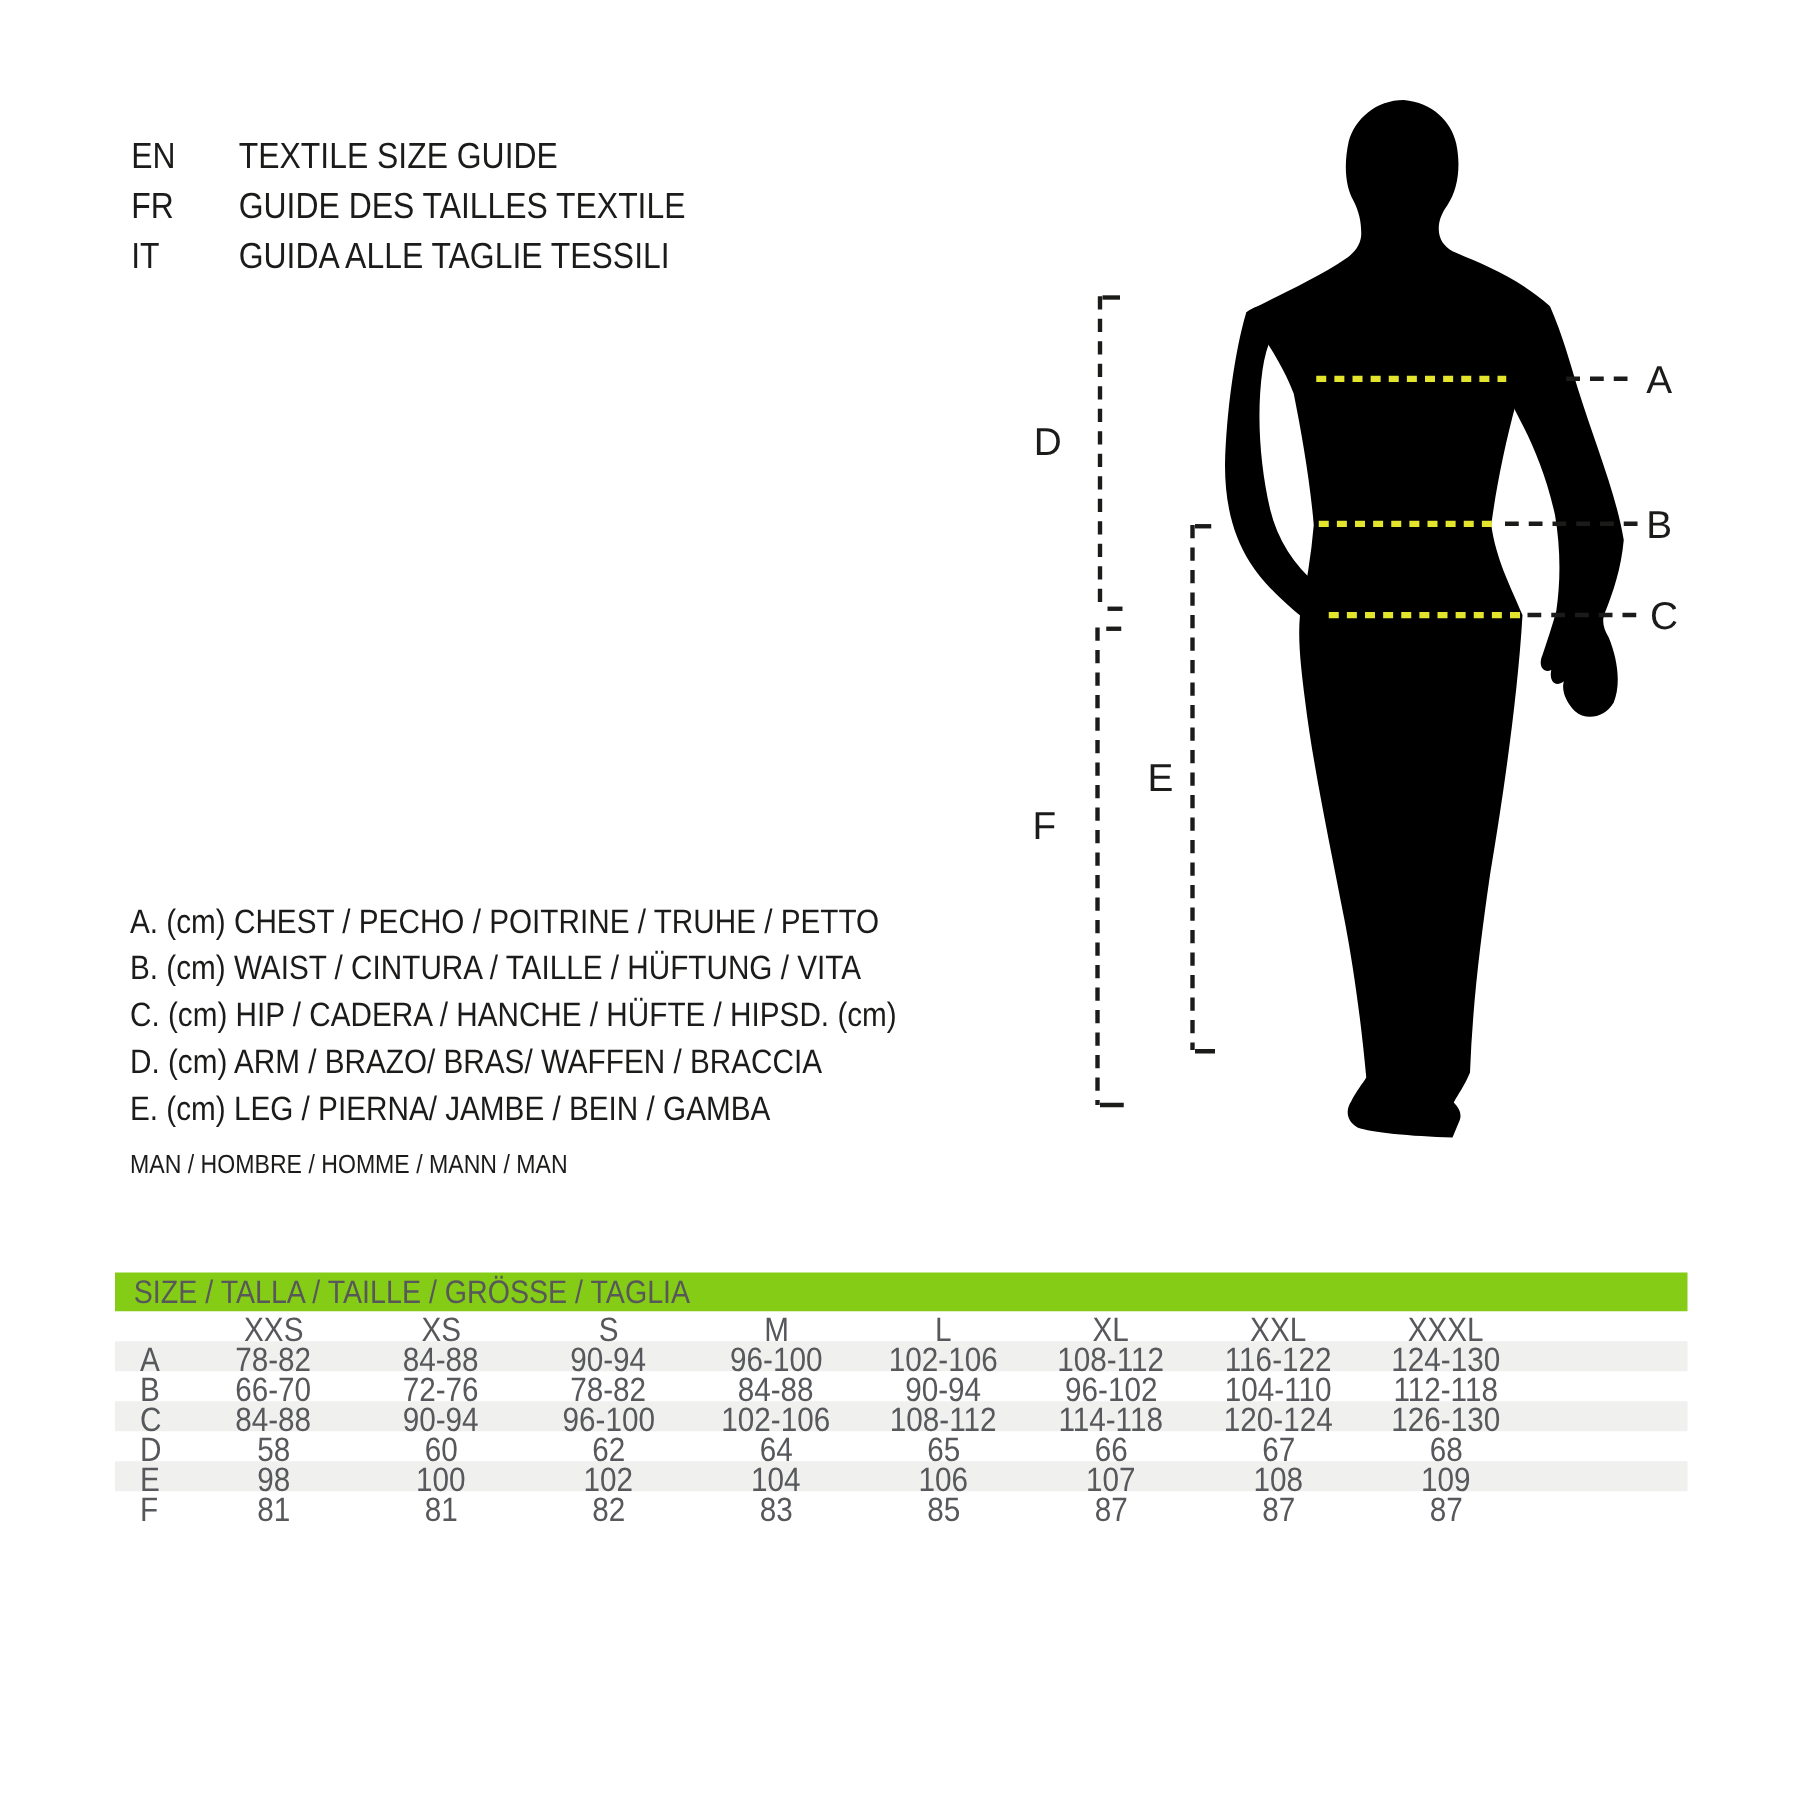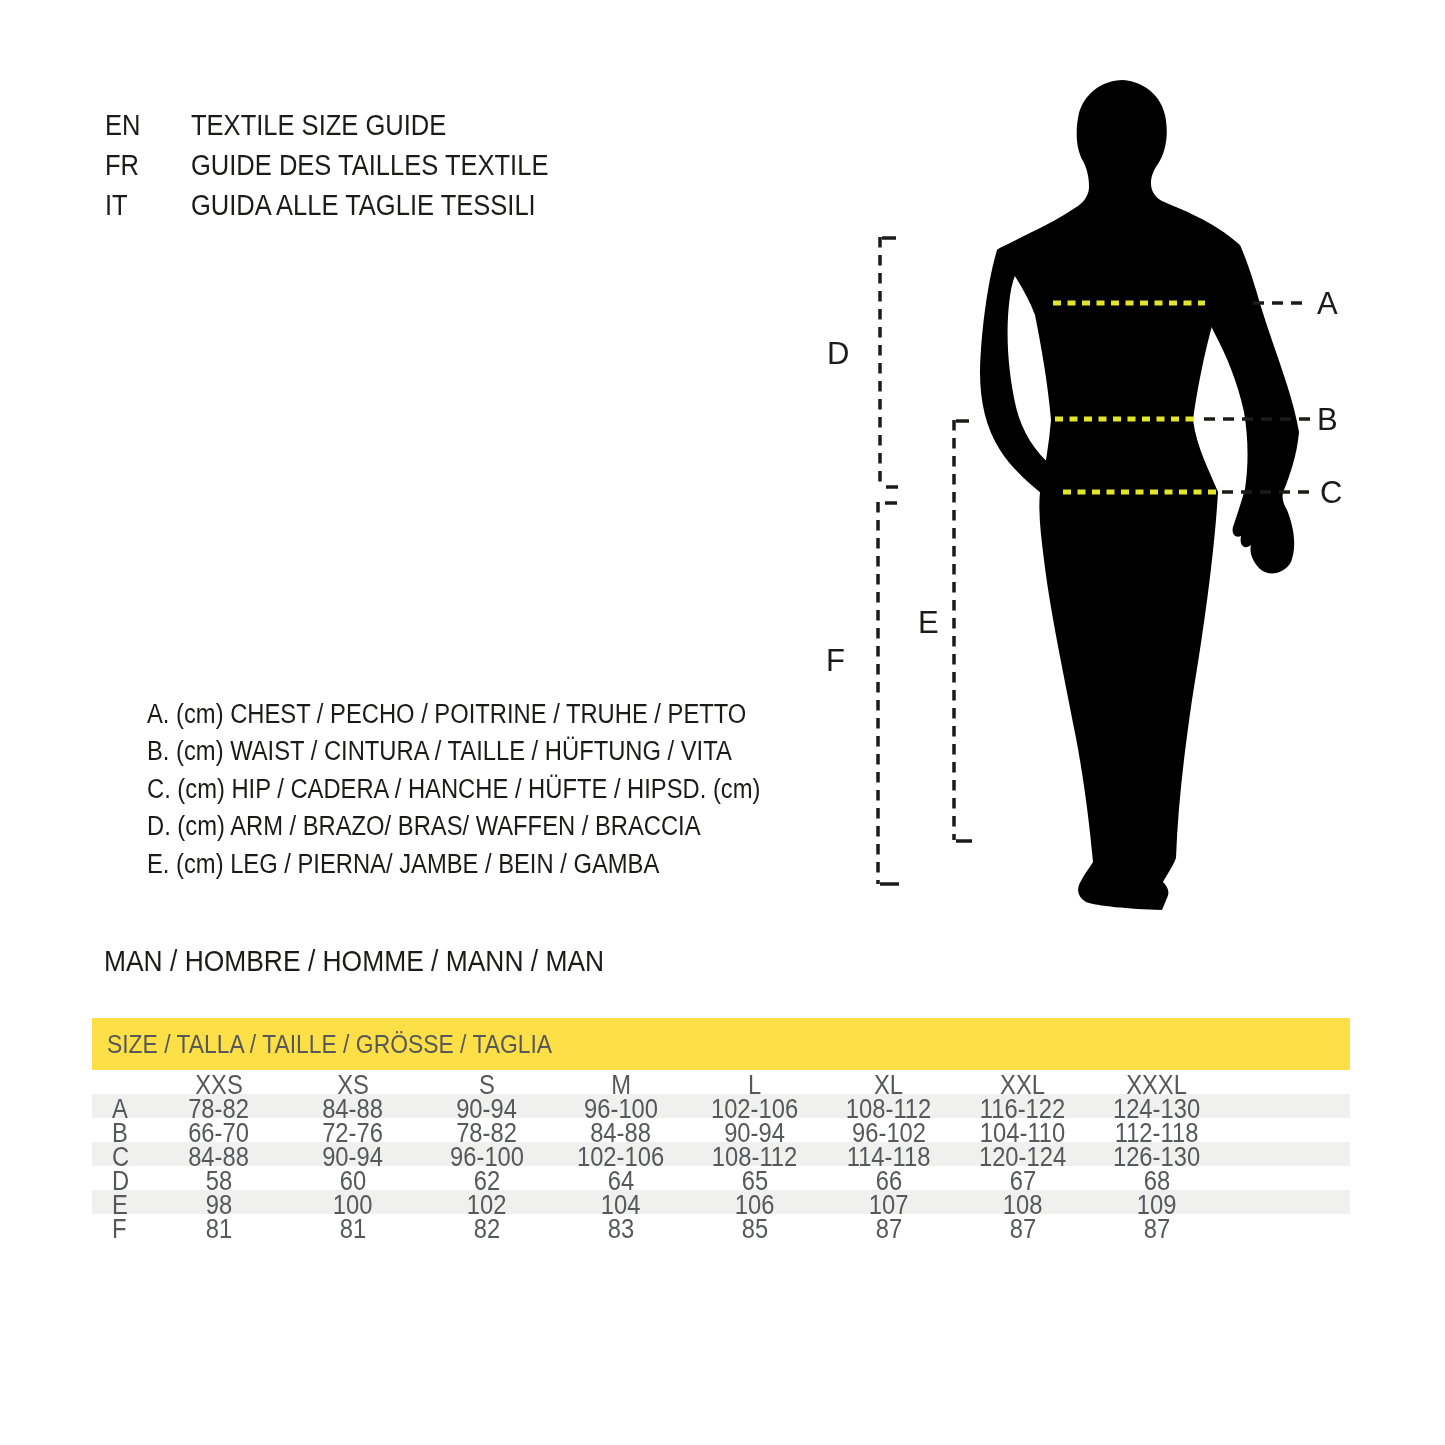--- a/index.html
+++ b/index.html
@@ -14,26 +14,26 @@
   .lang-block{position:absolute;left:105px;top:105px;}
   .lang-row{display:flex;height:40px;line-height:40px;font-size:29px;}
   .lang-code{width:86px;flex:0 0 86px;}
 
   
   .figure-wrap{position:absolute;left:800px;top:55px;width:580px;height:880px;}
   .figure-wrap svg{display:block;width:100%;height:100%;}
   .marker-letter{font-family:"Liberation Sans","DejaVu Sans",sans-serif;font-size:31px;fill:#1b1b1a;}
 
   
-  .legend-block{position:absolute;left:104px;top:696px;font-size:27px;line-height:37.4px;margin-left:43px;}
-  .gender-line{position:absolute;left:104px;top:946px;font-size:30px;line-height:30px;text-align:right;}
+  .legend-block{position:absolute;left:104px;top:719px;font-size:27px;line-height:37.4px;}
+  .gender-line{position:absolute;left:104px;top:917px;font-size:21px;line-height:30px;text-align:right;}
 
   
   .size-table{position:absolute;left:92px;top:1018px;width:1258px;font-size:27px;color:#57585b;}
-  .table-titlebar{height:52px;background:#fde047;display:flex;align-items:center;
+  .table-titlebar{height:31px;background:#84cc16;display:flex;align-items:center;
                   padding-left:15px;box-sizing:border-box;color:#58585a;font-size:26px;}
   .trow{display:grid;grid-template-columns:60px repeat(8,134px) 1fr;height:24px;align-items:center;}
   .trow.shade{background:#f0f0ef;}
   .rowlabel{padding-left:20px;}
   .cell{text-align:center;}
 </style>
 </head>
 <body>
 
 <div class="canvas">

